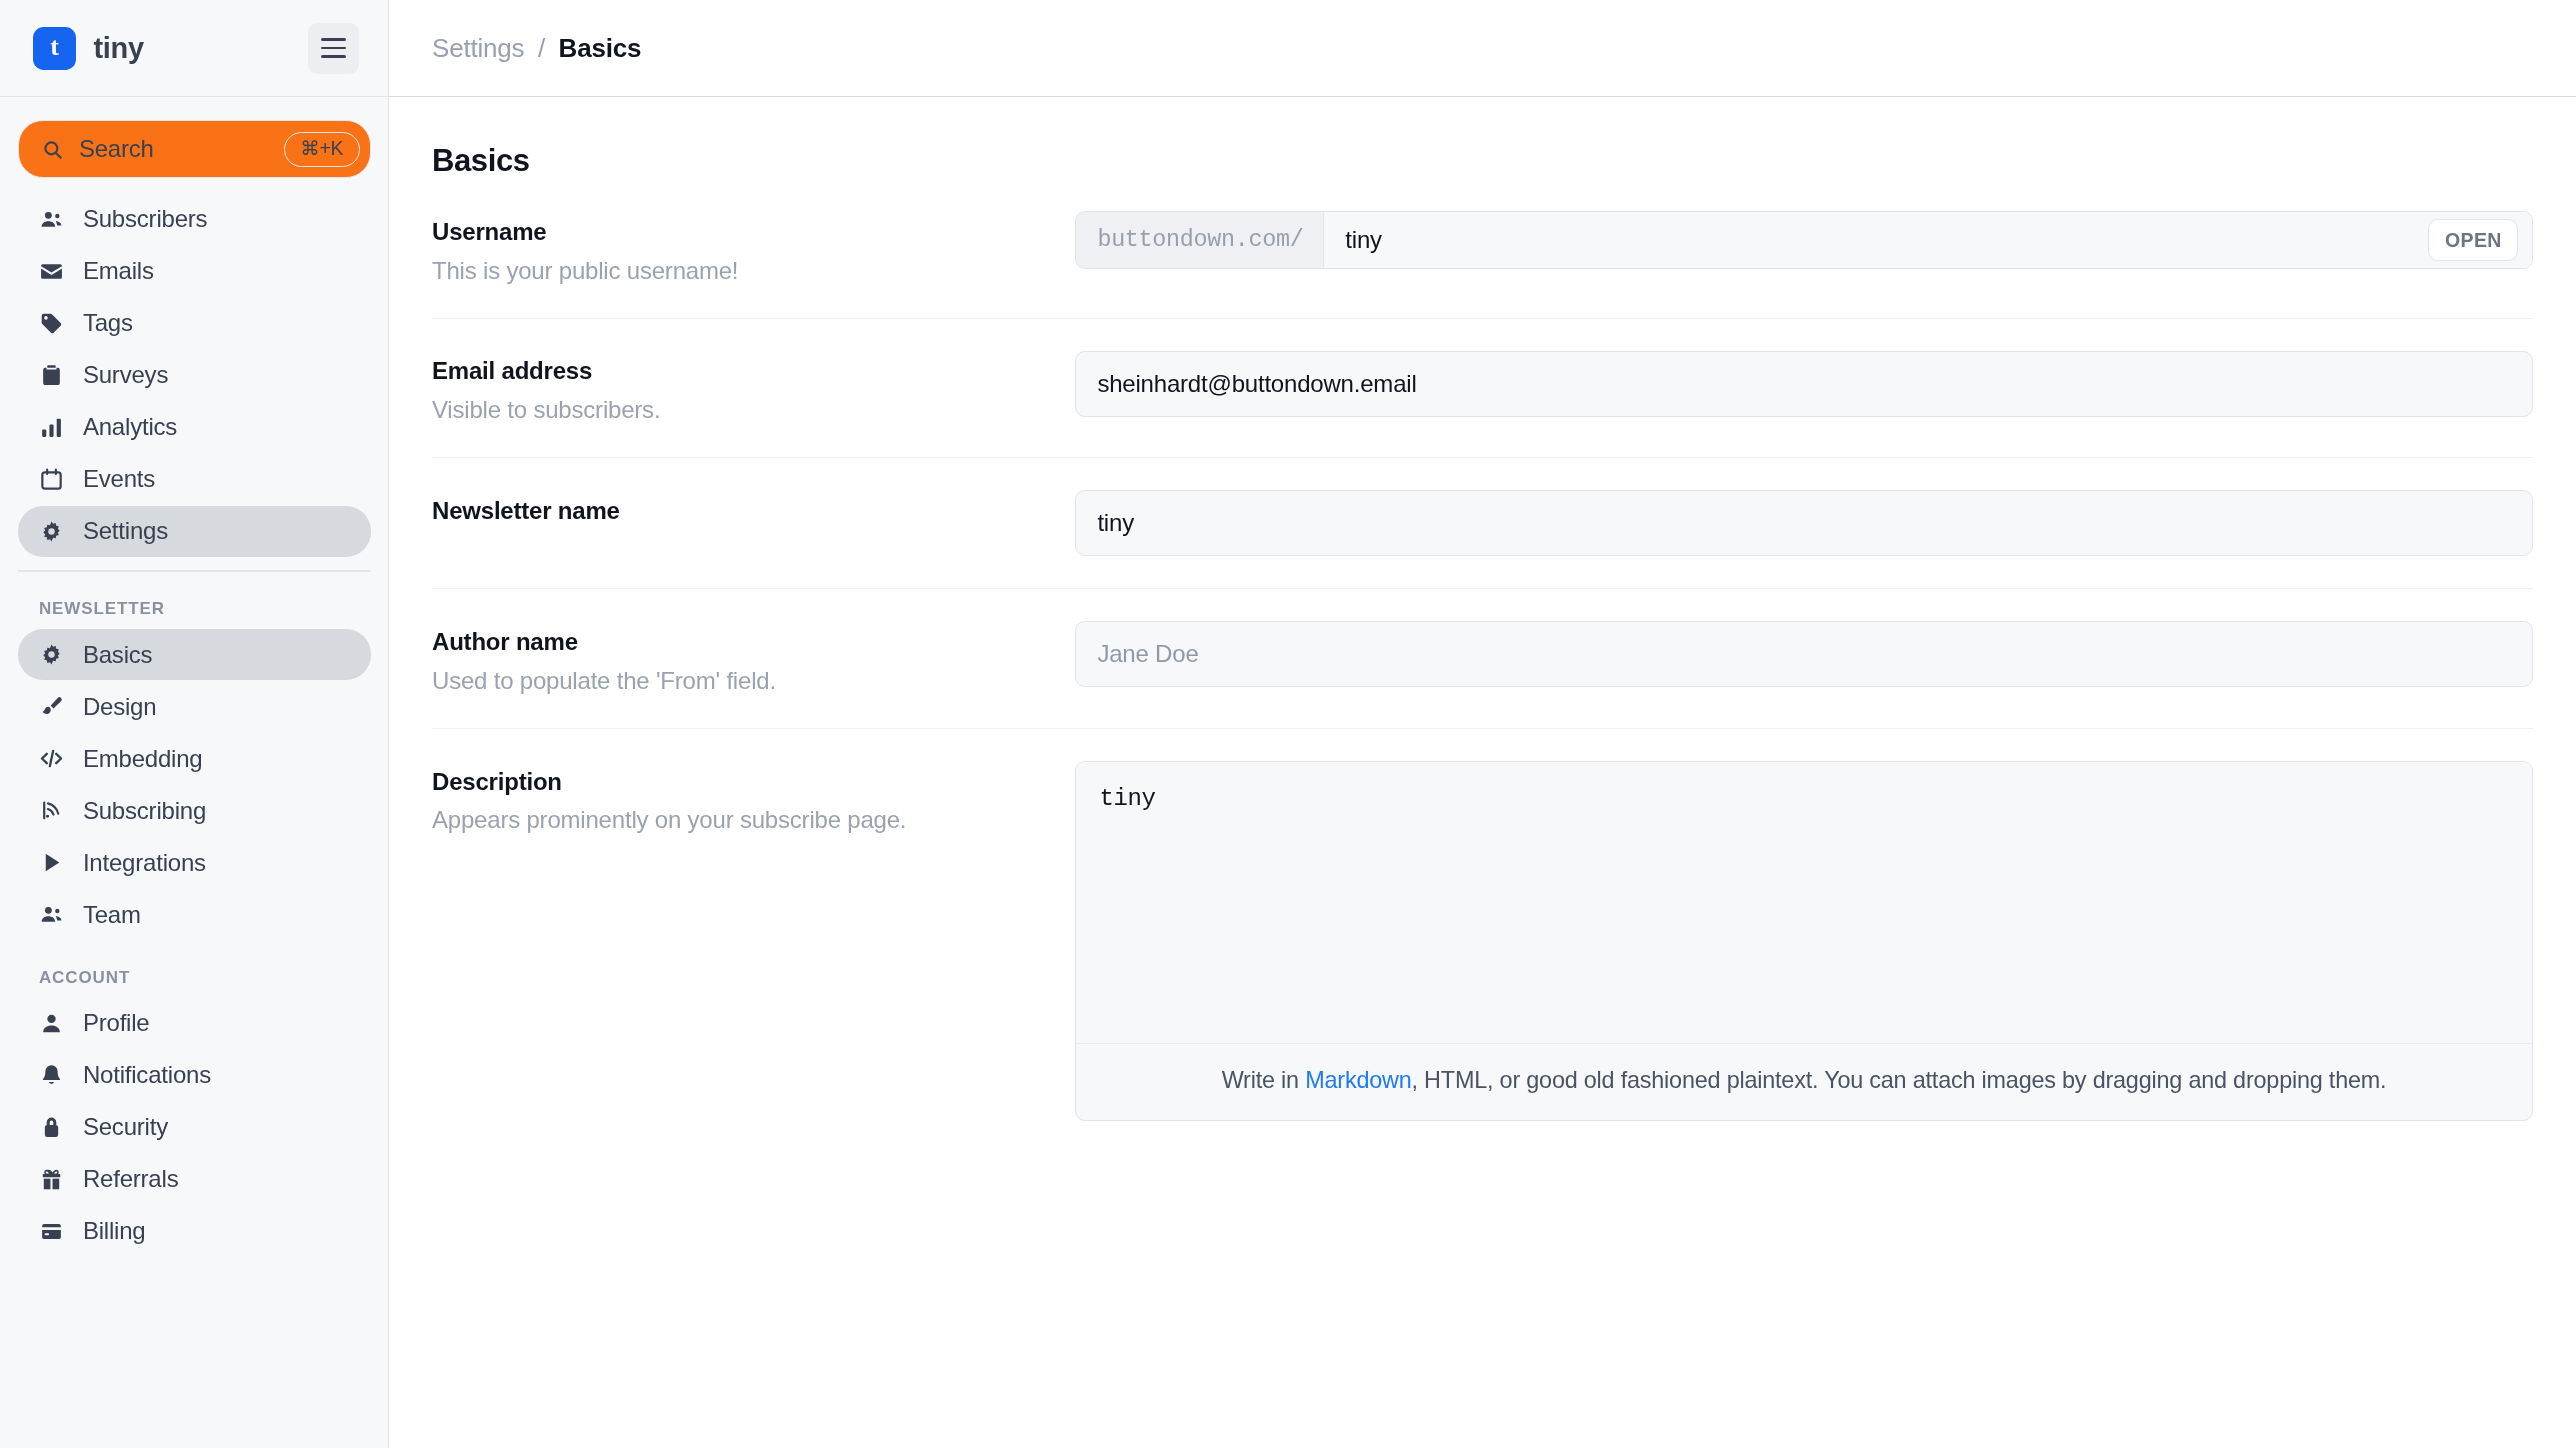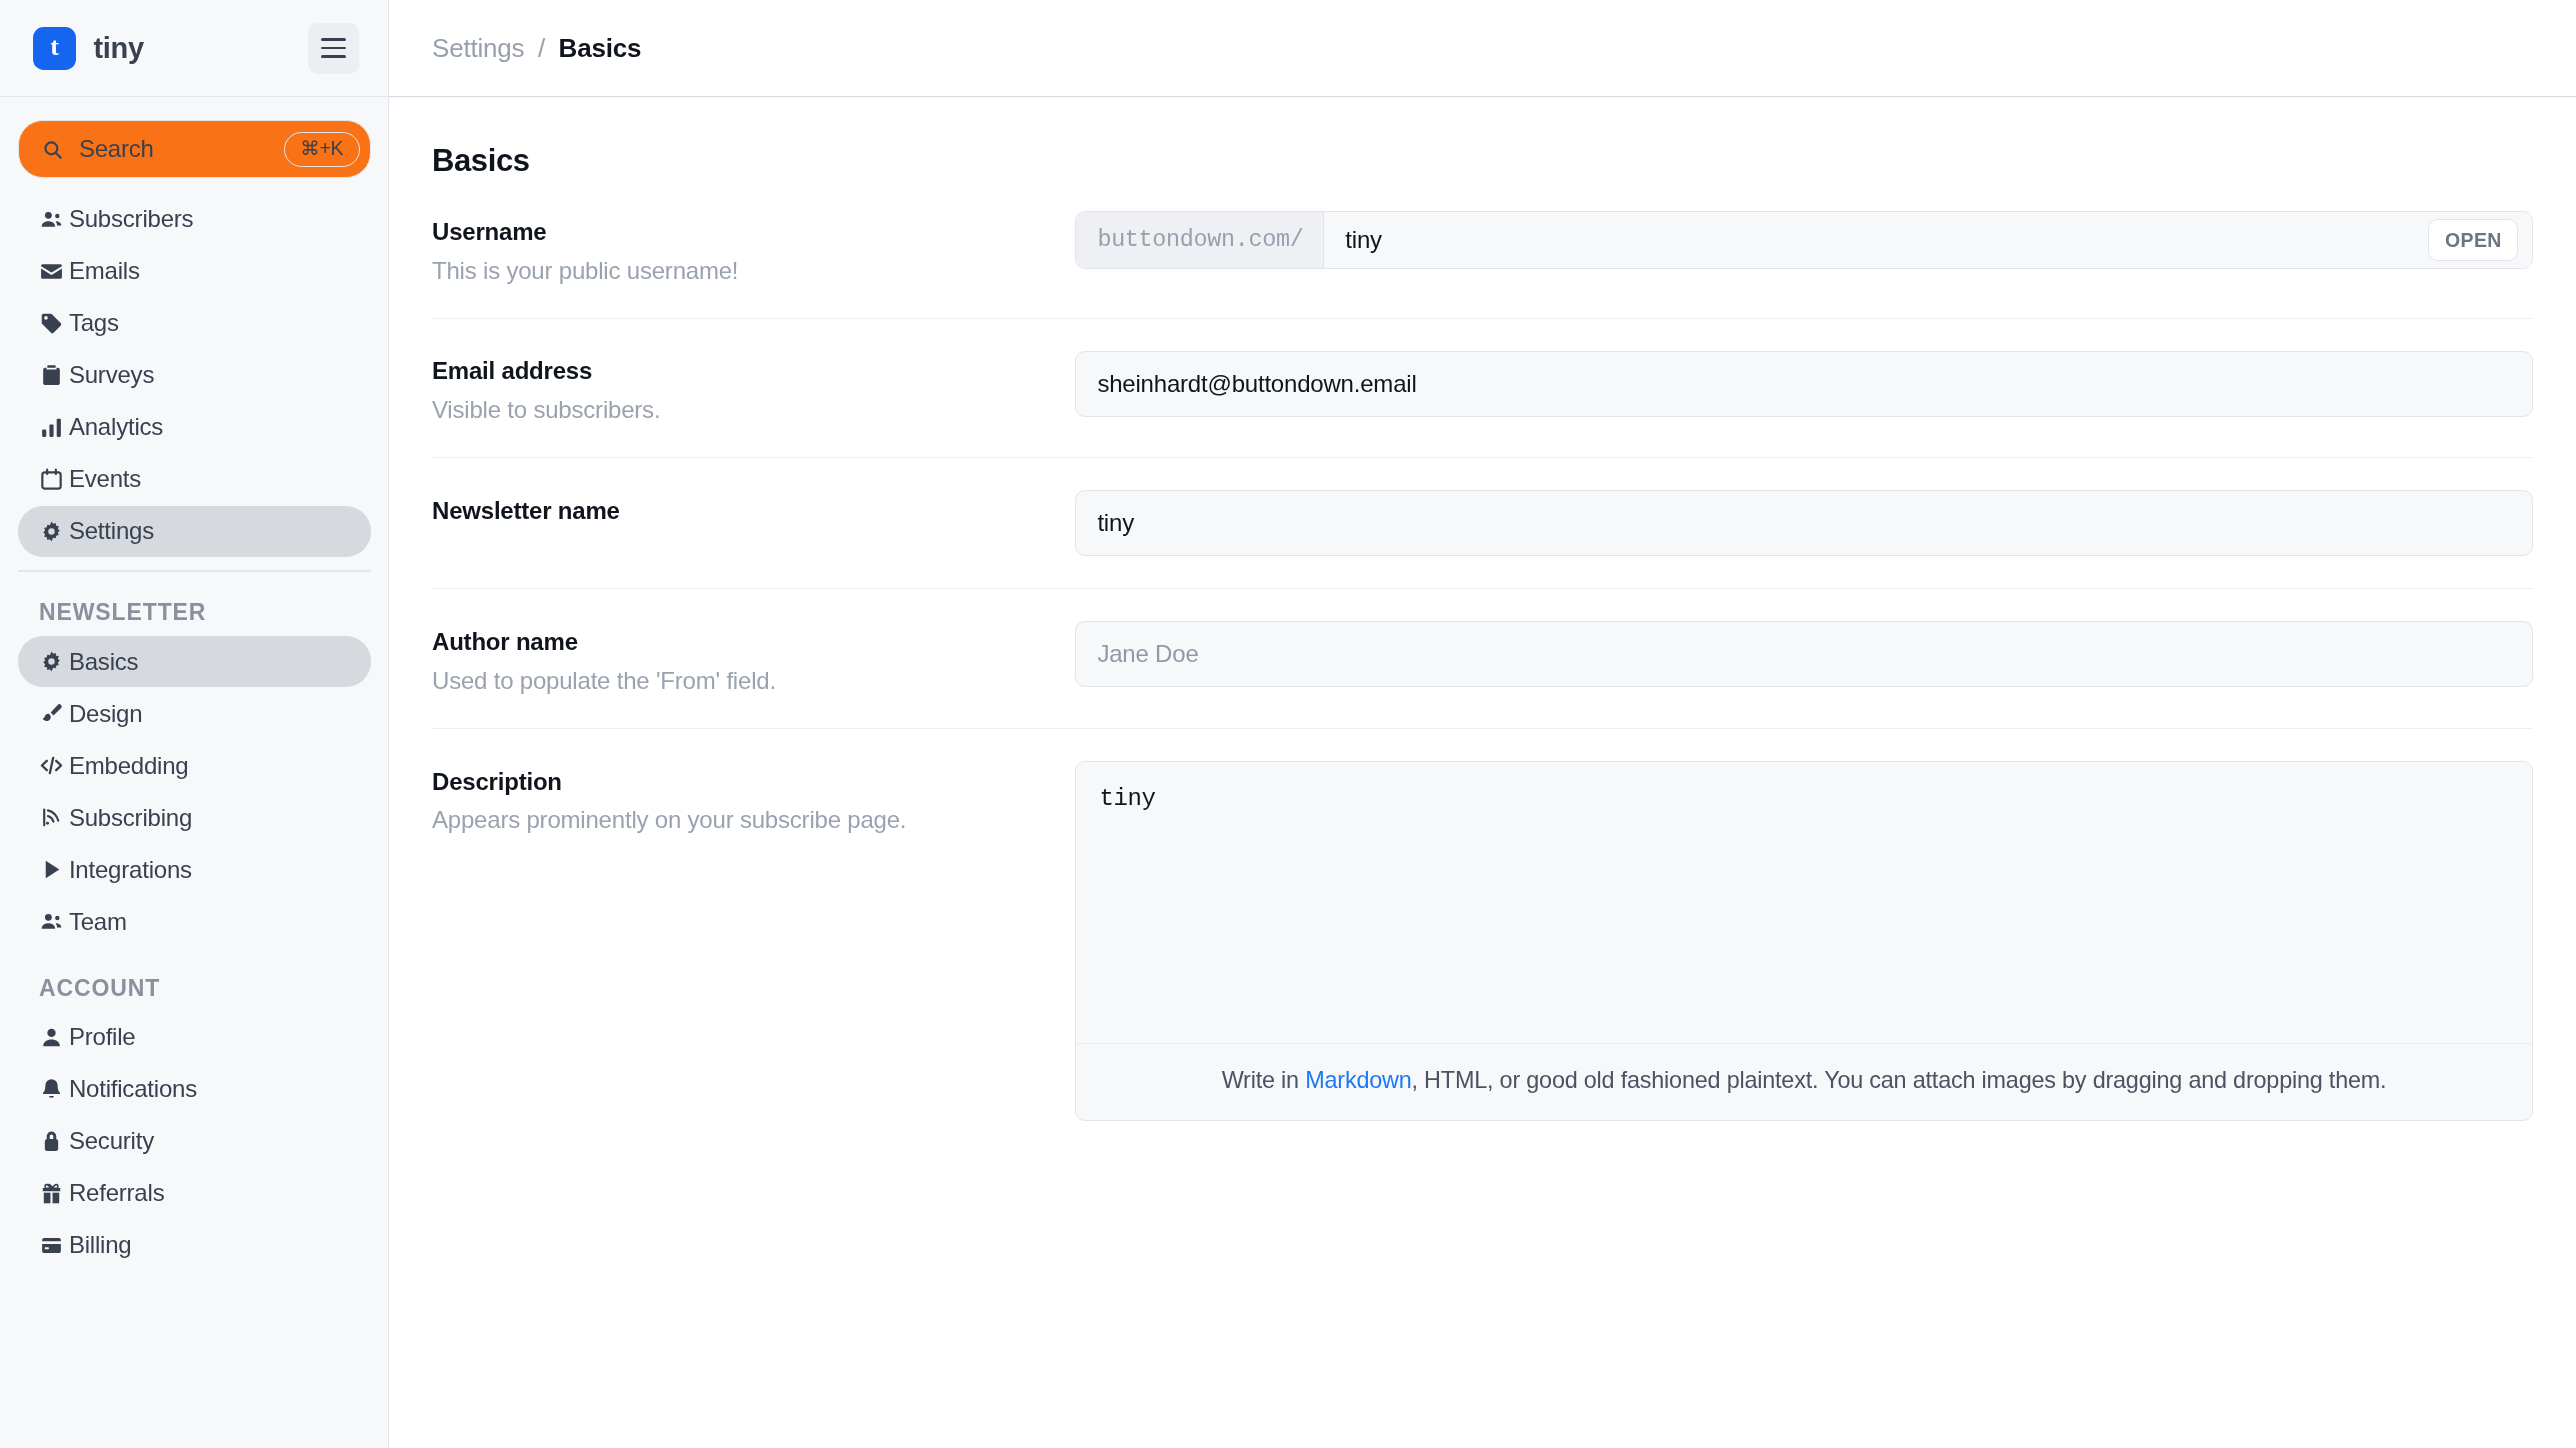--- a/index.html
+++ b/index.html
@@ -143,21 +143,21 @@
   .nav {
     padding: 5.8px 17.5px 0 17.5px;
   }
 
   .nav-item {
     display: flex;
     align-items: center;
     height: 51px;
     border-radius: 25px;
     padding: 0 21.4px;
-    gap: 5px;
+    gap: 19px;
     cursor: pointer;
     margin-bottom: 1px;
     text-decoration: none;
   }
 
   .nav-item.active { background: #d6d9de; }
 
   .nav-icon {
     width: 25px;
     height: 25px;
@@ -175,21 +175,21 @@
     letter-spacing: -0.2px;
   }
 
   .nav-sep {
     height: 1.9px;
     background: #e2e5ea;
     margin: 13.6px 0 0 0;
   }
 
   .nav-group-title {
-    font-size: 23px;
+    font-size: 17px;
     font-weight: 700;
     color: #8a919e;
     letter-spacing: 0.9px;
     padding: 27px 0 9.7px 21.4px;
   }
 
   
   .main {
     flex: 1;
     height: 1449px;

